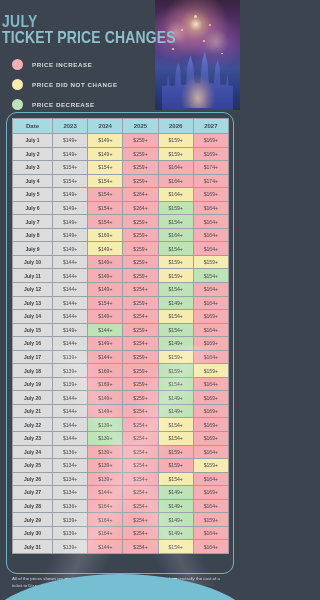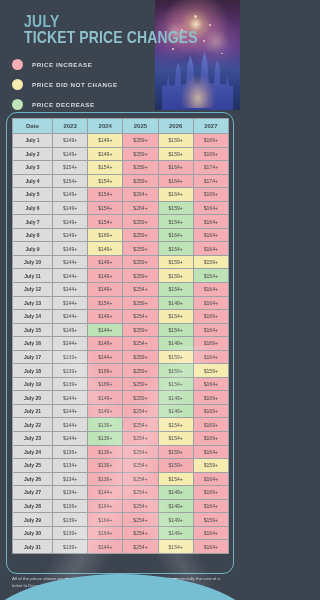--- a/index.html
+++ b/index.html
@@ -26,21 +26,21 @@
   .castle {
     position:absolute; left:8%; bottom:0; width:84%; height:58%;
     background:linear-gradient(180deg,#6f7fd0 0%,#4c5bb0 45%,#34409a 100%);
     clip-path:polygon(0% 100%,0% 62%,7% 62%,9% 44%,11% 62%,18% 62%,20% 36%,23% 26%,26% 36%,27% 60%,34% 60%,36% 30%,40% 14%,44% 30%,46% 58%,54% 58%,56% 26%,60% 8%,64% 26%,66% 58%,73% 58%,75% 32%,78% 22%,81% 32%,82% 60%,90% 60%,92% 44%,94% 62%,100% 62%,100% 100%);
   }
   .castle-glow {
     position:absolute; left:30%; bottom:2%; width:40%; height:30%;
     background:radial-gradient(ellipse at 50% 70%, rgba(255,220,160,.7) 0%, rgba(255,180,140,.25) 45%, rgba(0,0,0,0) 72%);
   }
 
-  .title-wrap { position:absolute; left:24px; top:14px; }
+  .title-wrap { position:absolute; left:2px; top:14px; }
   .t-line1 {
     font-size:17px; font-weight:bold; color:#7fb9c6; letter-spacing:.4px;
     line-height:15px; transform:scaleX(.82); transform-origin:left center;
   }
   .t-line2 {
     font-size:17px; font-weight:bold; color:#8dc0cb; letter-spacing:.2px;
     line-height:17px; transform:scaleX(.82); transform-origin:left center;
     white-space:nowrap;
   }
 

